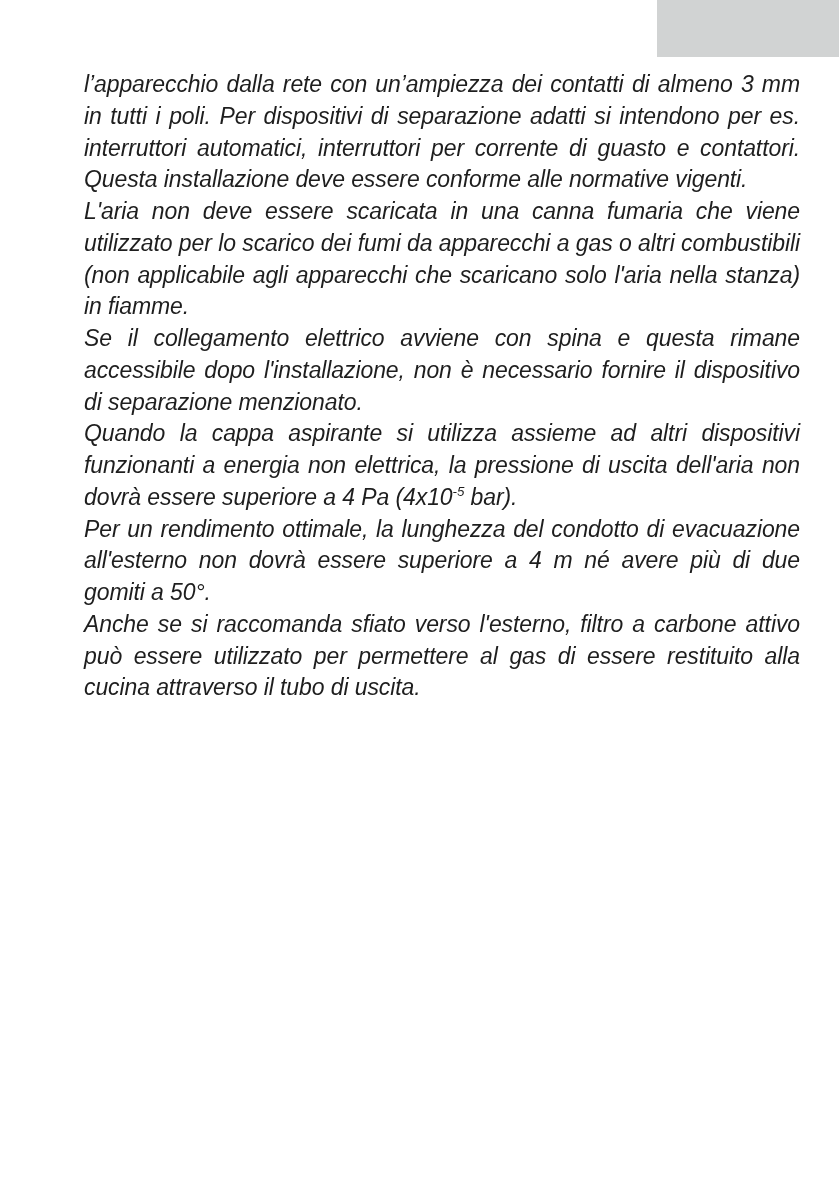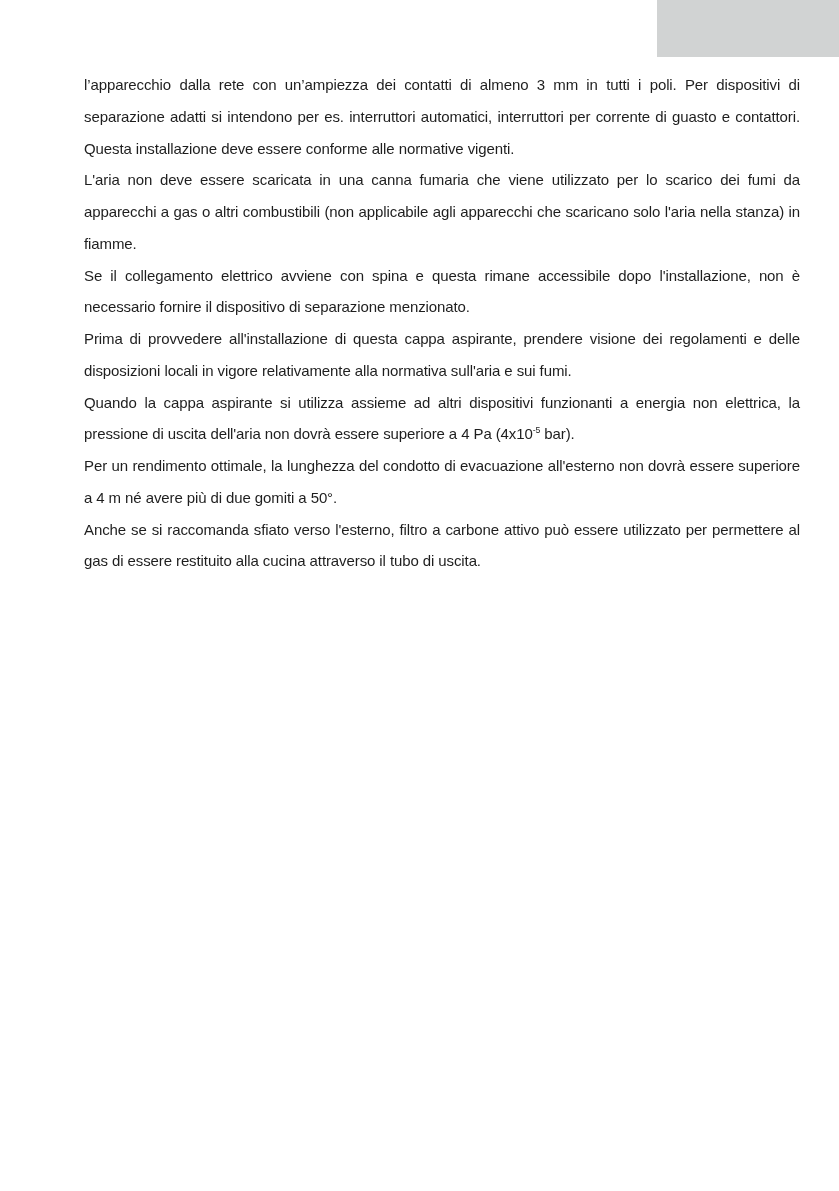--- a/index.html
+++ b/index.html
@@ -21,27 +21,28 @@
     top: 0;
     width: 182px;
     height: 57px;
     background: #d1d3d3;
   }
   .text-block {
     position: absolute;
     left: 84px;
     top: 69px;
     width: 716px;
-    font-size: 15px;
+    font-size: 23px;
     line-height: 31.75px;
     letter-spacing: -0.1px;
     color: #1e1e1e;
     text-align: justify;
     text-justify: inter-word;
     hyphens: none;
+    font-style: italic;
   }
   .text-block p {
     margin: 0;
     padding: 0;
   }
   .text-block p sup {
     font-size: 0.58em;
     line-height: 0;
     vertical-align: super;
   }
@@ -50,19 +51,18 @@
 <body>
 
 <div class="page">
 
   <div class="gray-box" style="background: rgb(209, 211, 211);"></div>
 
   <div class="text-block" style="color: rgb(30, 30, 30);">
     <p>l’apparecchio dalla rete con un’ampiezza dei contatti di almeno 3 mm in tutti i poli. Per dispositivi di separazione adatti si intendono per es. interruttori automatici, interruttori per corrente di guasto e contattori. Questa installazione deve essere conforme alle normative vigenti.</p>
     <p>L'aria non deve essere scaricata in una canna fumaria che viene utilizzato per lo scarico dei fumi da apparecchi a gas o altri combustibili (non applicabile agli apparecchi che scaricano solo l'aria nella stanza) in fiamme.</p>
     <p>Se il collegamento elettrico avviene con spina e questa rimane accessibile dopo l'installazione, non è necessario fornire il dispositivo di separazione menzionato.</p>
-    <p>Prima di provvedere all'installazione di questa cappa aspirante, prendere visione dei regolamenti e delle disposizioni locali in vigore relativamente alla normativa sull'aria e sui fumi.</p>
     <p><span>Quando la cappa aspirante si utilizza assieme ad altri dispositivi funzionanti a energia non elettrica, la pressione di uscita dell'aria non dovrà essere superiore a 4 Pa (4x10</span><sup>-5</sup><span> bar).</span></p>
     <p>Per un rendimento ottimale, la lunghezza del condotto di evacuazione all'esterno non dovrà essere superiore a 4 m né avere più di due gomiti a 50°.</p>
     <p>Anche se si raccomanda sfiato verso l'esterno, filtro a carbone attivo può essere utilizzato per permettere al gas di essere restituito alla cucina attraverso il tubo di uscita.</p>
   </div>
 
 </div>
 
 </body></html>

